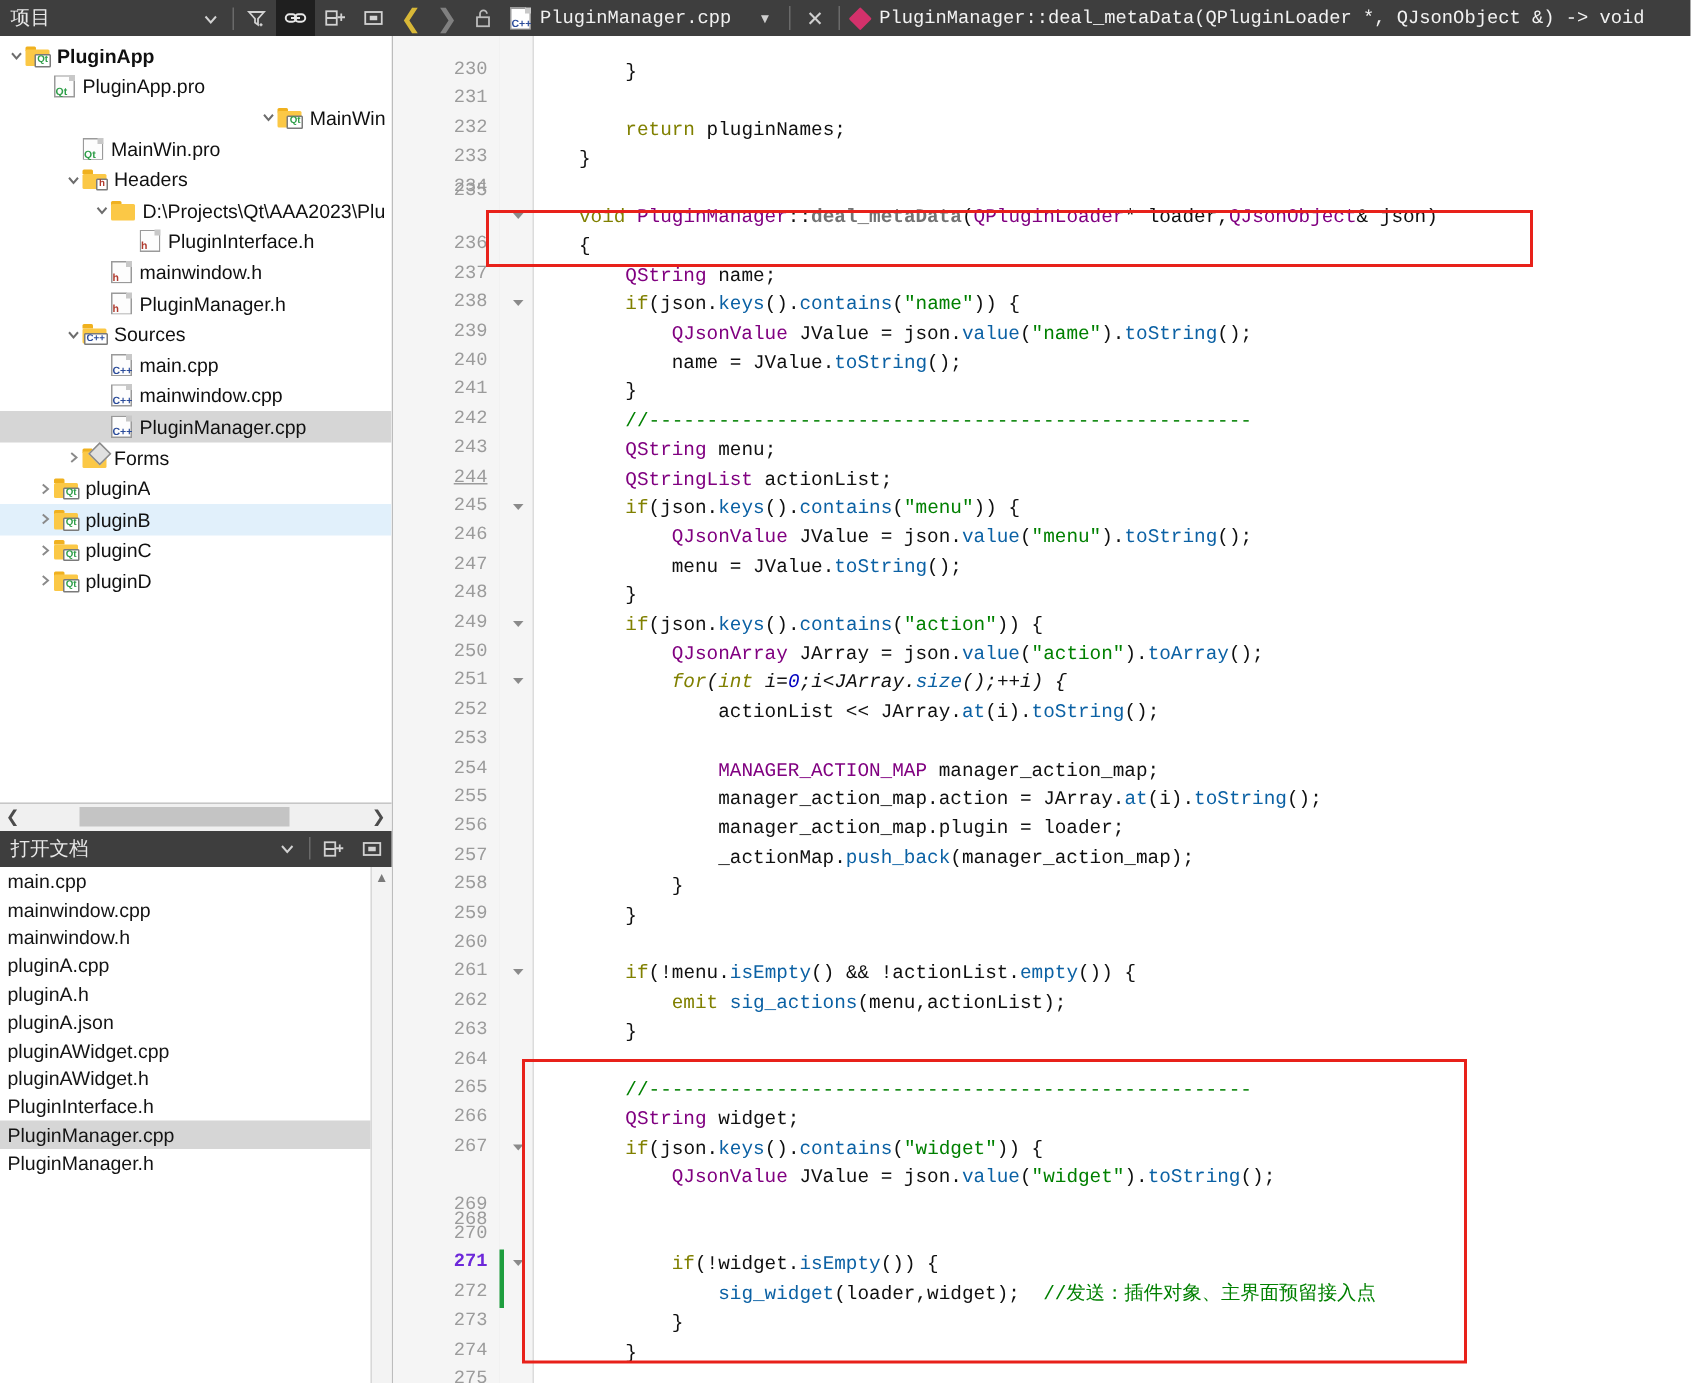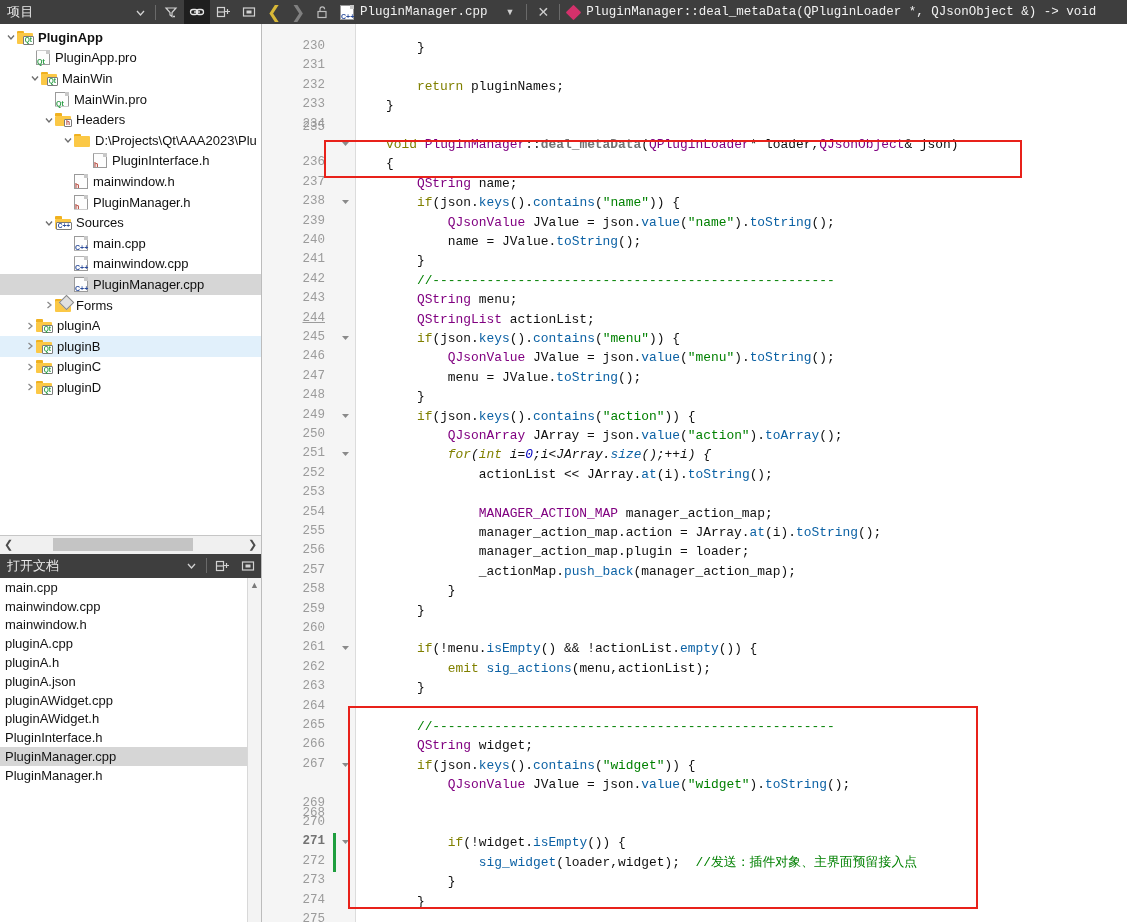--- a/index.html
+++ b/index.html
@@ -116,21 +116,21 @@
     position:absolute;left:0;top:0;bottom:0;width:71px;background:#f5f5f5;
     border-right:1px solid #e3e3e3;
   }
   .foldcol{position:absolute;left:71px;top:0;bottom:0;width:22px;background:#f5f5f5;border-right:1px solid #dcdcdc;}
   .codearea{position:absolute;left:93px;top:0;right:0;bottom:0;overflow:hidden;}
 
   .ln{
     position:absolute;right:8px;width:60px;text-align:right;
     font-family:"Liberation Mono", monospace;font-size:12.5px;color:#9b9b9b;
   }
-  .ln.cur{color:#737373;font-weight:bold;font-family:Liberation Mono, monospace;}
+  .ln.cur{color:#6d28d9;font-weight:bold;font-family:Liberation Mono, monospace;}
   .fold{
     position:absolute;left:6px;width:12px;text-align:center;color:#8a8a8a;font-size:8px;
   }
   .chgbar{position:absolute;left:0px;width:3px;background:#1e9e3e;}
 
   .cl{
     position:absolute;left:0;white-space:pre;
     font-family:"Liberation Mono", monospace;font-size:12.9px;line-height:19.4px;
     color:#101010;letter-spacing:0px;
   }
@@ -241,21 +241,21 @@
                 <path d="M3.5 2 L7 5 L3.5 8" fill="none" stroke="#8a8a8a" stroke-width="1.3"></path>
               </svg>
             </span>
             <span class="ficon">
               <span class="sheet"></span>
               <span class="corner"></span>
               <span class="bdg qt">Qt</span>
             </span>
             <span class="tlabel">PluginApp.pro</span>
           </div>
-          <div class="trow" style="padding-left: 28px;">
+          <div class="trow" style="padding-left: 17px; justify-content: flex-end;">
             <span class="arrow">
               <svg width="10" height="10" viewBox="0 0 10 10">
                 <path d="M2 3.5 L5 7 L8 3.5" fill="none" stroke="#6d6d6d" stroke-width="1.3"></path>
               </svg>
             </span>
             <span class="folder">
               <span class="tab"></span>
               <span class="bd"></span>
               <span class="bdg qt">Qt</span>
             </span>

